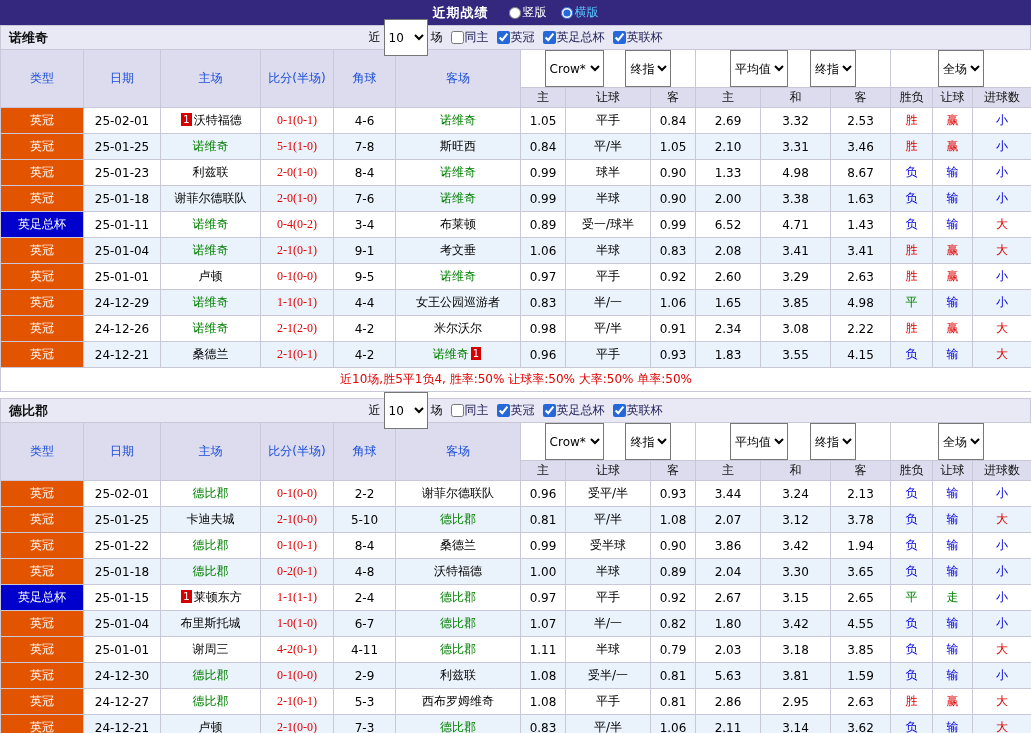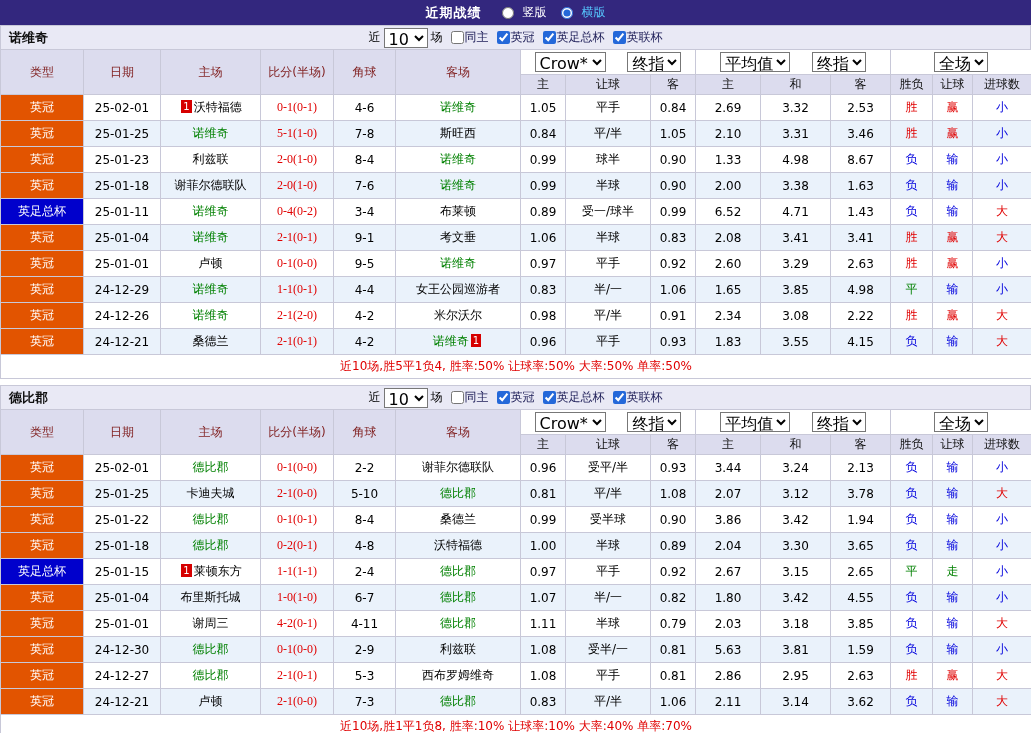--- a/index.html
+++ b/index.html
@@ -1,34 +1,34 @@
 <!DOCTYPE html>
 <html style="--topbar-bg: #33277e; --teambar-bg: #e9e9f5; --header-bg: #dcdcee; --row-alt: #eaf2fb; --league-type-bg: #e25400; --cup-type-bg: #0000cc; --team-green: #008000; --score-red: #e00000; --win-red: #e00000; --lose-blue: #0000dd; --draw-green: #008000; --radio-selected: #56c8ff;"><head>
 <meta charset="utf-8">
 <style>
 *{margin:0;padding:0;box-sizing:border-box;}
 html,body{background:#fff;}
 body{width:1031px;font-family:"DejaVu Sans","Liberation Sans",sans-serif;font-size:12px;color:#000;}
 input{accent-color:#2468d9;}
 .topbar{height:25px;display:flex;align-items:center;justify-content:center;gap:14px;background:var(--topbar-bg,#33277e);}
 .topbar .title{font-weight:bold;font-size:13px;color:#fff;letter-spacing:1px;margin-right:6px;}
-.radio-lbl{display:inline-flex;align-items:center;gap:9px;color:#fff;cursor:pointer;}
+.radio-lbl{display:inline-flex;align-items:center;gap:2px;color:#fff;cursor:pointer;}
 .radio-lbl input{width:12px;height:12px;margin:0;}
 .radio-lbl.selected span{color:var(--radio-selected,#56c8ff);}
 .teambar{height:24px;background:var(--teambar-bg,#e9e9f5);border:1px solid #c8c8d8;border-bottom:none;position:relative;display:flex;align-items:center;justify-content:center;}
 .teamname{position:absolute;left:8px;font-weight:bold;font-size:13px;color:#111;}
 .controls{display:inline-flex;align-items:center;gap:3px;}
 .controls .chk{display:inline-flex;align-items:center;gap:1px;margin-left:5px;cursor:pointer;color:#1a1a55;}
 .controls input[type="checkbox"]{width:13px;height:13px;margin:0;}
-select{height:20px;font-size:16px;font-family:inherit;background:#fff;border:1px solid #777;}
+select{height:37px;font-size:12px;font-family:inherit;background:#fff;border:1px solid #777;}
 select.cnt{width:44px;}
 table{width:1031px;border-collapse:collapse;table-layout:fixed;}
 th,td{border:1px solid #c8c8d8;text-align:center;white-space:nowrap;overflow:hidden;font-weight:normal;}
 .sel-row th{height:25px;background:#fff;}
-.sel-row th.hdr{background:var(--header-bg,#dcdcee);color:#7f1d1d;}
+.sel-row th.hdr{background:var(--header-bg,#dcdcee);color:#1d4ed8;}
 .sel-row select{margin:0 9px;}
 .lab-row th{height:20px;background:var(--header-bg,#dcdcee);color:#111;}
 tbody td{height:26px;}
 tbody tr.alt{background:var(--row-alt,#eaf2fb);}
 td.type-league{background:var(--league-type-bg,#e25400);color:#fff;}
 td.type-cup{background:var(--cup-type-bg,#0000cc);color:#fff;}
 td.score{color:var(--score-red,#e00000);font-family:Liberation Serif, serif;}
 .team.green{color:var(--team-green,#008000);}
 .badge{display:inline-block;background:#d60000;color:#fff;font-size:10px;line-height:13px;padding:0 2px;margin:0 2px;vertical-align:1px;}
 td.res-red{color:var(--win-red,#e00000);}

